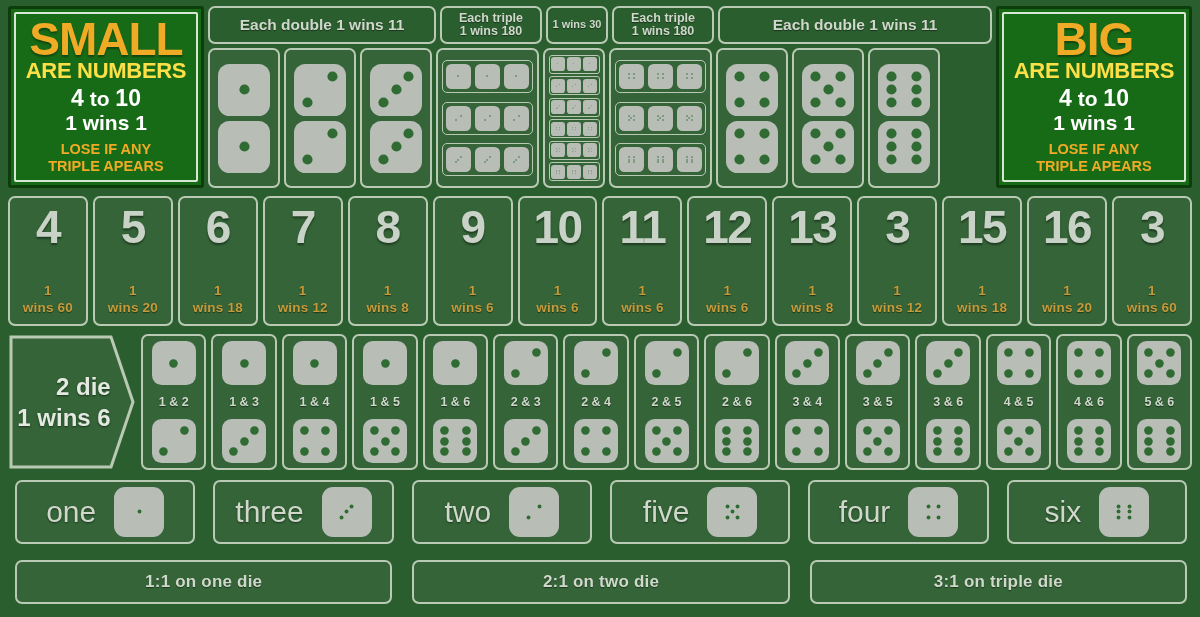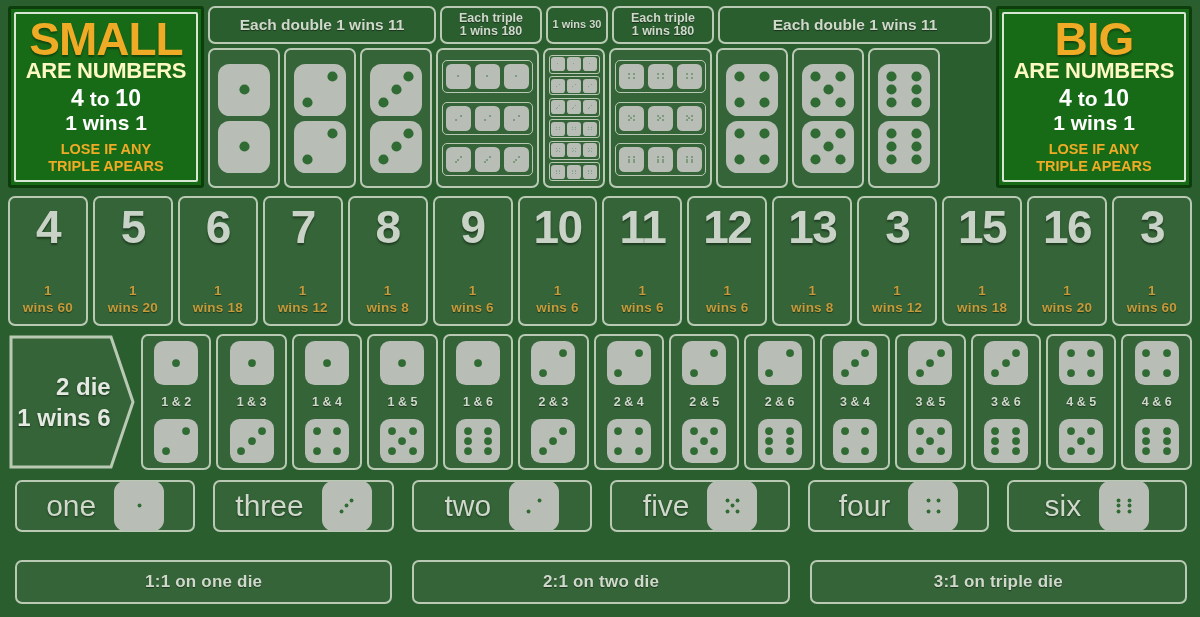--- a/index.html
+++ b/index.html
@@ -63,21 +63,21 @@
   .corner-title {
     color: #f0ab26;
     font-size: 46px;
     font-weight: bold;
     line-height: .95;
     letter-spacing: -1px;
     text-shadow: 0 2px 2px rgba(0,0,0,.35);
   }
   .corner-title.small-t { font-size: 46px; }
   .corner-sub {
-    color: #fef9c3;
+    color: #fde047;
     font-size: 22px;
     font-weight: bold;
     line-height: 1.05;
     margin-top: -2px;
     letter-spacing: -.3px;
   }
   .corner-range {
     color: #ffffff;
     font-size: 21px;
     font-weight: bold;
@@ -266,21 +266,21 @@
     font-size: 12.5px;
     font-weight: bold;
     line-height: 1;
     text-shadow: 0 1px 1px rgba(0,0,0,.5);
   }
 
   
   .row4 {
     position: absolute;
     left: 15px; top: 480px;
-    width: 1172px; height: 52px;
+    width: 1172px; height: 64px;
     display: flex;
     gap: 18px;
   }
   .single {
     flex: 1 1 0;
     display: flex;
     align-items: center;
     justify-content: center;
     gap: 18px;
     padding: 0 10px;
@@ -1397,20 +1397,45 @@
             <i class="off"></i>
             <i></i>
             <i></i>
             <i class="off"></i>
             <i></i>
             <i></i>
             <i class="off"></i>
             <i></i>
           </div>
         </div>
+        <div class="cell combo">
+          <div class="die" style="width: 44px; height: 44px;">
+            <i></i>
+            <i class="off"></i>
+            <i></i>
+            <i class="off"></i>
+            <i></i>
+            <i class="off"></i>
+            <i></i>
+            <i class="off"></i>
+            <i></i>
+          </div>
+          <div class="combo-lbl">5 &amp; 6</div>
+          <div class="die" style="width: 44px; height: 44px;">
+            <i></i>
+            <i class="off"></i>
+            <i></i>
+            <i></i>
+            <i class="off"></i>
+            <i></i>
+            <i></i>
+            <i class="off"></i>
+            <i></i>
+          </div>
+        </div>
       </div>
   </div>
 
   <div class="row4">
       <div class="cell single">
         <div class="single-lbl">one</div>
         <div class="die" style="width: 50px; height: 50px;">
           <i class="off"></i>
           <i class="off"></i>
           <i class="off"></i>

